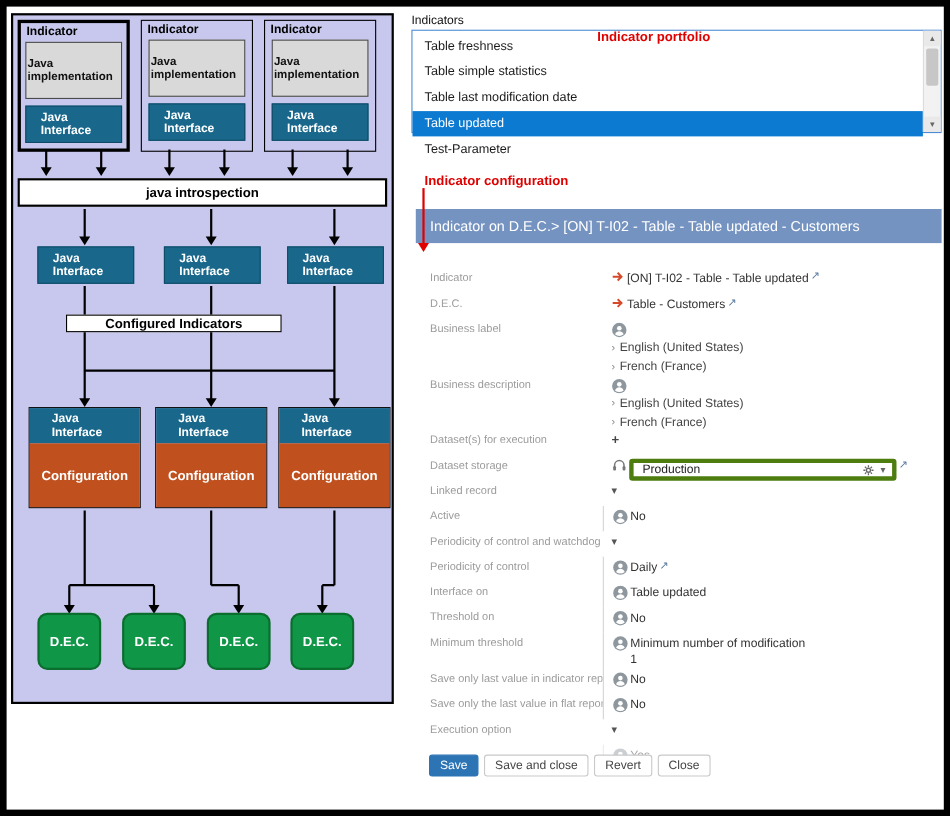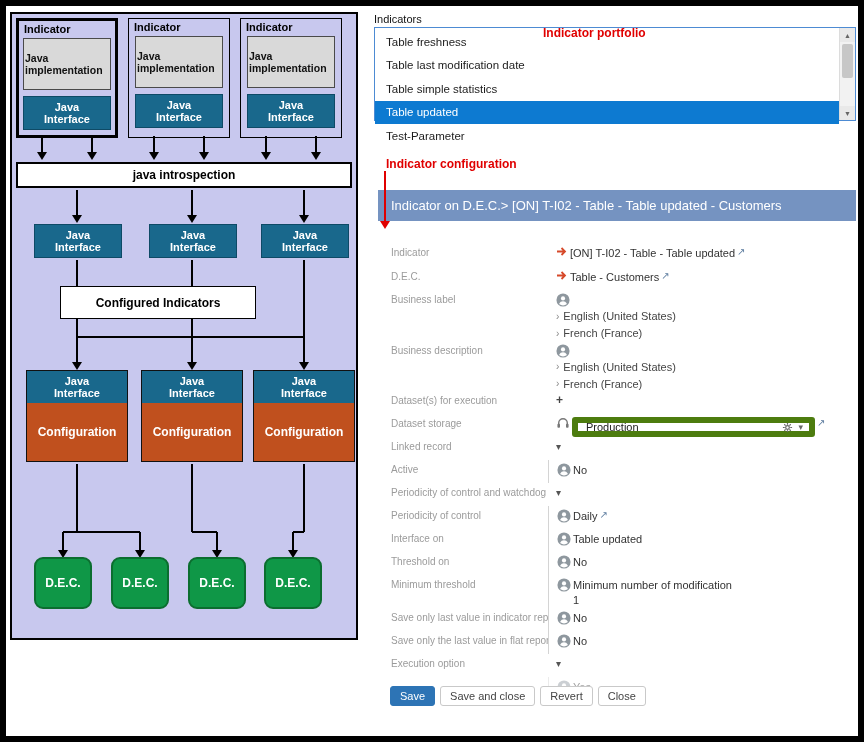--- a/index.html
+++ b/index.html
@@ -15,28 +15,28 @@
   .dbox { position:absolute; z-index:2; }
 
   .igroup { top:4px; width:102px; height:120px; border:1px solid #000; padding-top:2px; background:transparent; }
   .igroup.first { border-width:3px; }
   .igroup-label { font-weight:bold; font-size:11px; color:#000; padding-left:5px; }
   .impl { width:88px; height:52px; margin:3px auto 0; background:#d9d9d9; border:1px solid #4a4a4a;
           display:flex; align-items:center; justify-content:center; text-align:left;
           font-weight:bold; font-size:10.5px; color:#111; }
   .impl span { display:block; width:84px; line-height:1.15; }
   .iface { width:88px; height:34px; background:#19688c; border:1px solid #0e4a66; color:#fff;
-           display:flex; align-items:center; justify-content:center; text-align:center;
+           display:flex; align-items:center; justify-content:center; text-align:left;
            font-weight:bold; font-size:11px; }
   .iface span { display:block; width:60px; line-height:1.1; }
   .igroup .iface { margin:6px auto 0; }
 
   .intro-bar { left:4px; top:148px; width:336px; height:26px; background:#fff; border:2px solid #000;
                display:flex; align-items:center; justify-content:center; font-weight:bold; font-size:12px; }
-  .conf-ind { left:48px; top:272px; width:196px; height:33px; background:#fff; border:1px solid #000;
+  .conf-ind { left:48px; top:272px; width:196px; height:16px; background:#fff; border:1px solid #000;
               display:flex; align-items:center; justify-content:center; font-weight:bold; font-size:12px; }
 
   .combo { top:356px; width:102px; height:92px; border:1px solid #111; }
   .combo .iface { width:100%; height:32px; border:none; }
   .combo-conf { width:100%; height:58px; background:#c0501e; color:#fff; display:flex; align-items:center;
                 justify-content:center; font-weight:bold; font-size:12px; }
 
   .dec { top:543px; width:58px; height:52px; background:#0f9747; border:2px solid #0b6e2f; border-radius:9px;
          color:#fff; font-weight:bold; font-size:12px; display:flex; align-items:center; justify-content:center; }
 
@@ -71,21 +71,21 @@
             white-space:nowrap; overflow:hidden; line-height:1.25; }
   .fvalue { flex:1; padding:3px 8px 0 8px; display:flex; align-items:flex-start; gap:2px; line-height:1.35; }
   .fvalue.divided { border-left:1px solid #d4d4d4; }
   .fvalue.stack { flex-direction:column; gap:2px; }
   .langline { display:flex; align-items:center; gap:4px; color:#444; }
   .expander { color:#888; font-size:10px; }
   .ext { color:#5b7b9e; font-size:10px; line-height:1; padding-top:1px; }
   .chev { color:#555; font-size:10px; }
   .plus { color:#444; font-weight:bold; font-size:12px; line-height:1; }
   .icon-user { flex:none; width:14px; height:14px; }
-  .combo-input { width:243px; height:20px; border:6px solid #4d7c0f; border-radius:3px; background:#fff;
+  .combo-input { width:243px; height:20px; border:4px solid #4d7c0f; border-radius:3px; background:#fff;
                  display:flex; align-items:center; gap:5px; padding:0 6px 0 8px; font-size:11px; color:#222; }
   .combo-input .ctext { flex:1; }
   .caret { color:#666; font-size:9px; }
   .faded { opacity:0.45; }
   .btn-bar { position:absolute; left:12px; top:465px; display:flex; gap:5px; z-index:8; }
   button { font-family:"Liberation Sans", sans-serif; font-size:11px; border-radius:3px; padding:3px 9px; cursor:default; }
   .btn-primary { background:#2d74b5; color:#fff; border:1px solid #2d74b5; }
   .btn { background:#fff; color:#444; border:1px solid #c9c9c9; }
 </style>
 </head>
@@ -205,22 +205,22 @@
     <div class="dbox dec" style="left:22px;">D.E.C.</div>
     <div class="dbox dec" style="left:99px;">D.E.C.</div>
     <div class="dbox dec" style="left:176px;">D.E.C.</div>
     <div class="dbox dec" style="left:252px;">D.E.C.</div>
   </div>
 
   <div class="lb-label">Indicators</div>
   <div class="listbox">
     <div class="lb-items">
       <div class="lb-item">Table freshness</div>
+      <div class="lb-item">Table simple statistics</div>
       <div class="lb-item">Table last modification date</div>
-      <div class="lb-item">Table simple statistics</div>
       <div class="lb-item selected">Table updated</div>
       <div class="lb-item">Test-Parameter</div>
     </div>
     <div class="lb-scroll">
       <div class="lb-btn">▲</div>
       <div class="lb-thumb"></div>
       <div class="lb-btn down">▼</div>
     </div>
   </div>
   <div class="anno" style="left:543px; top:26px;">Indicator portfolio</div>

